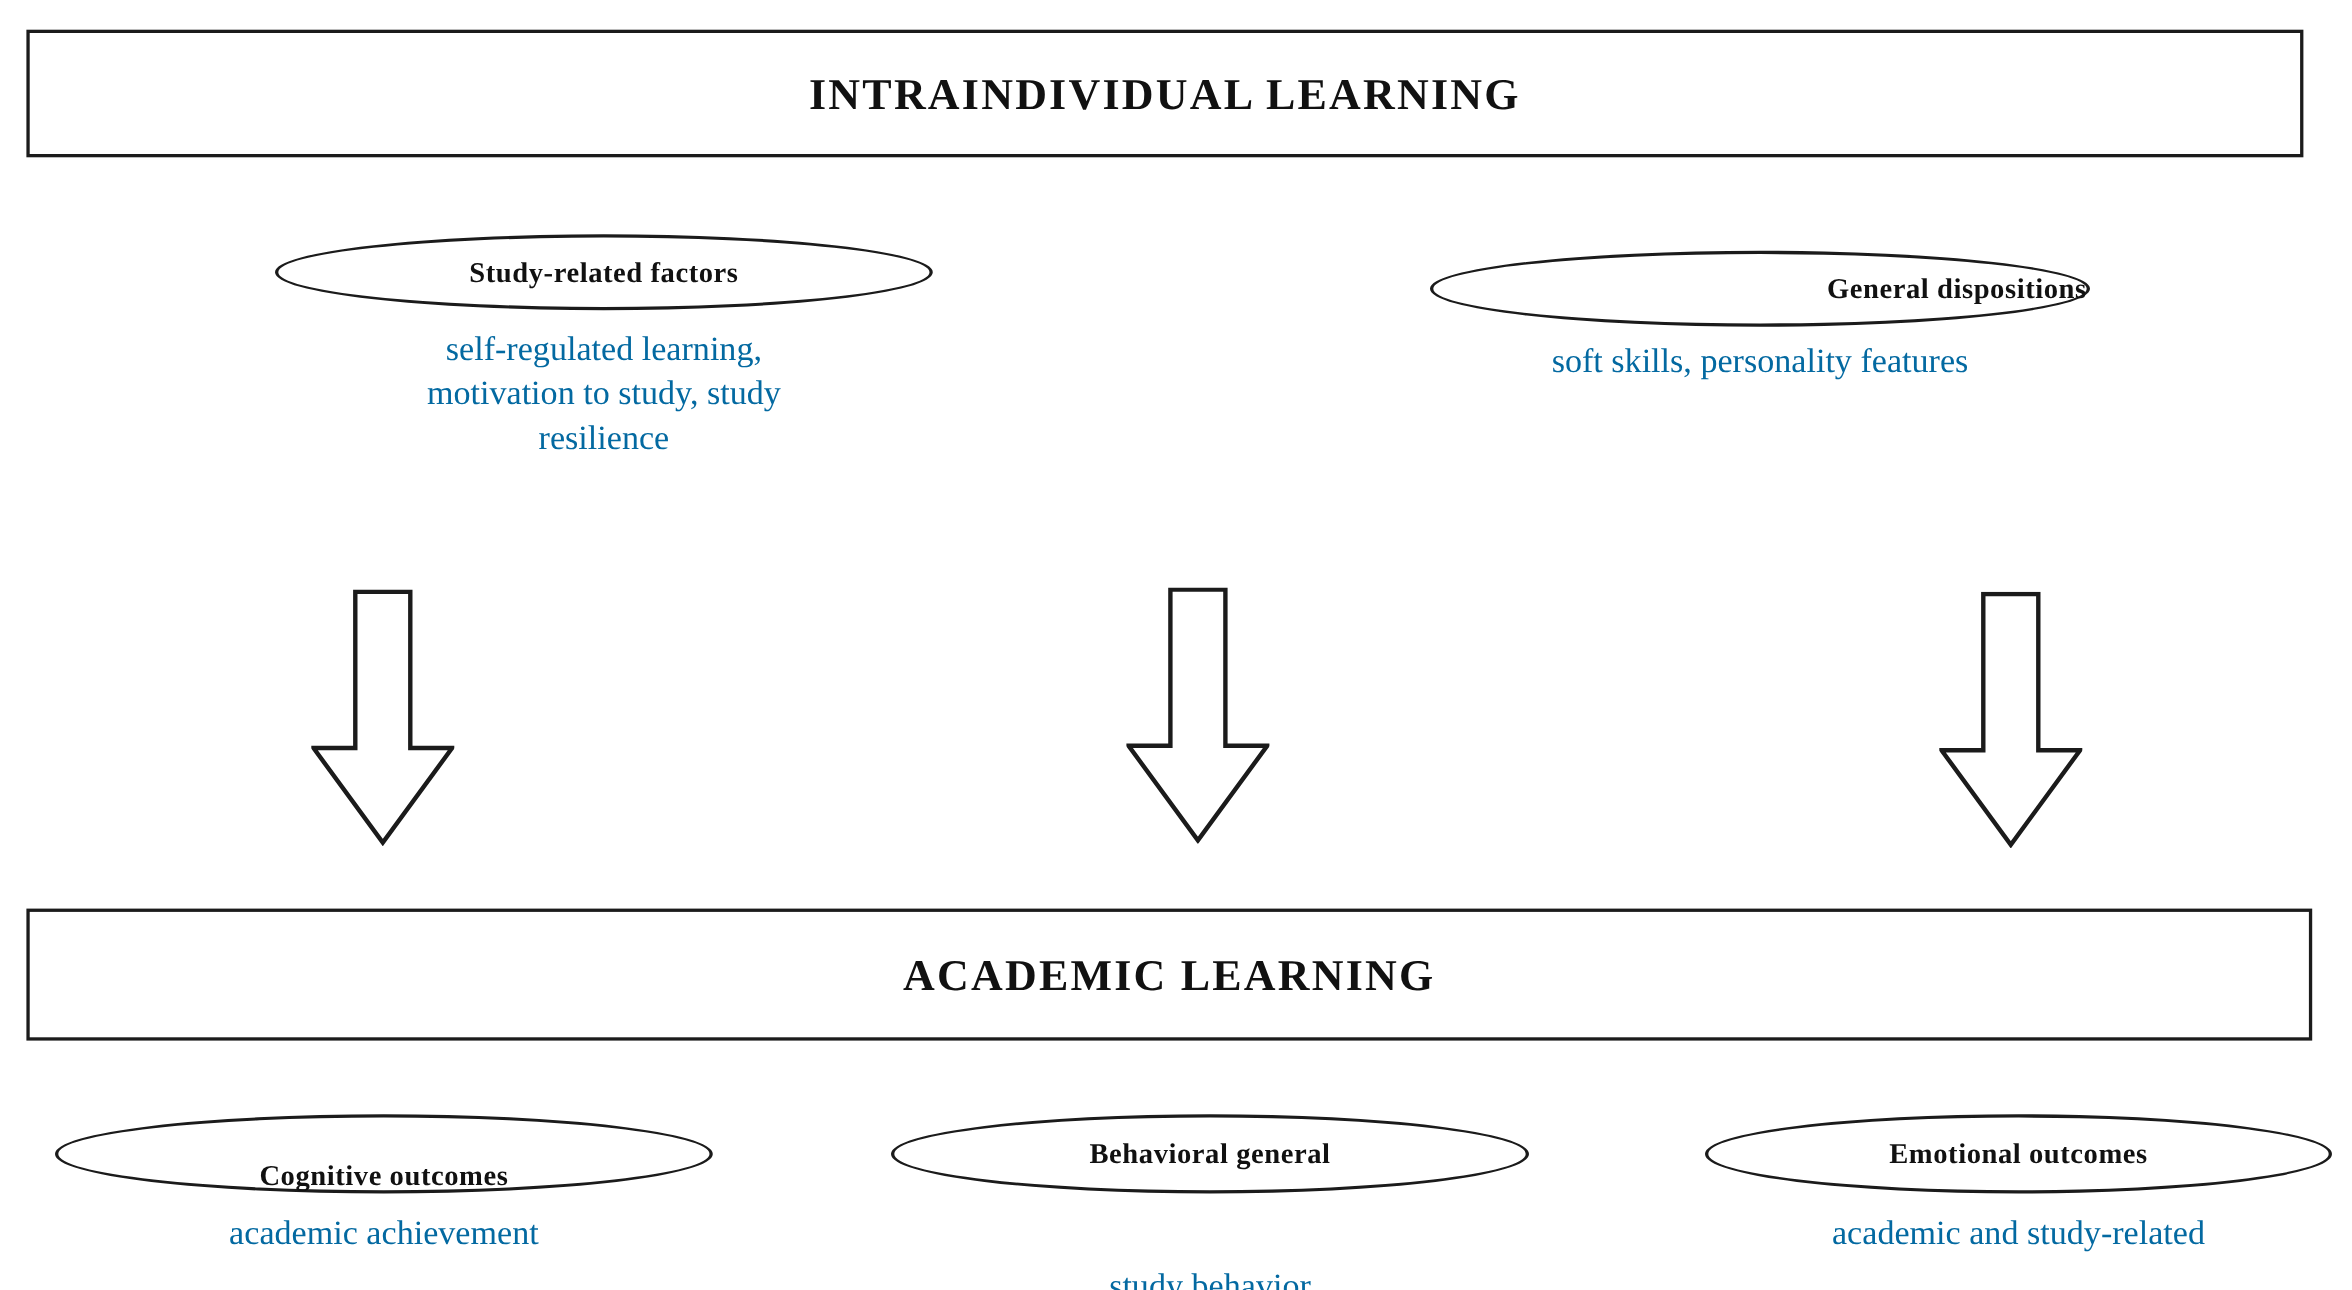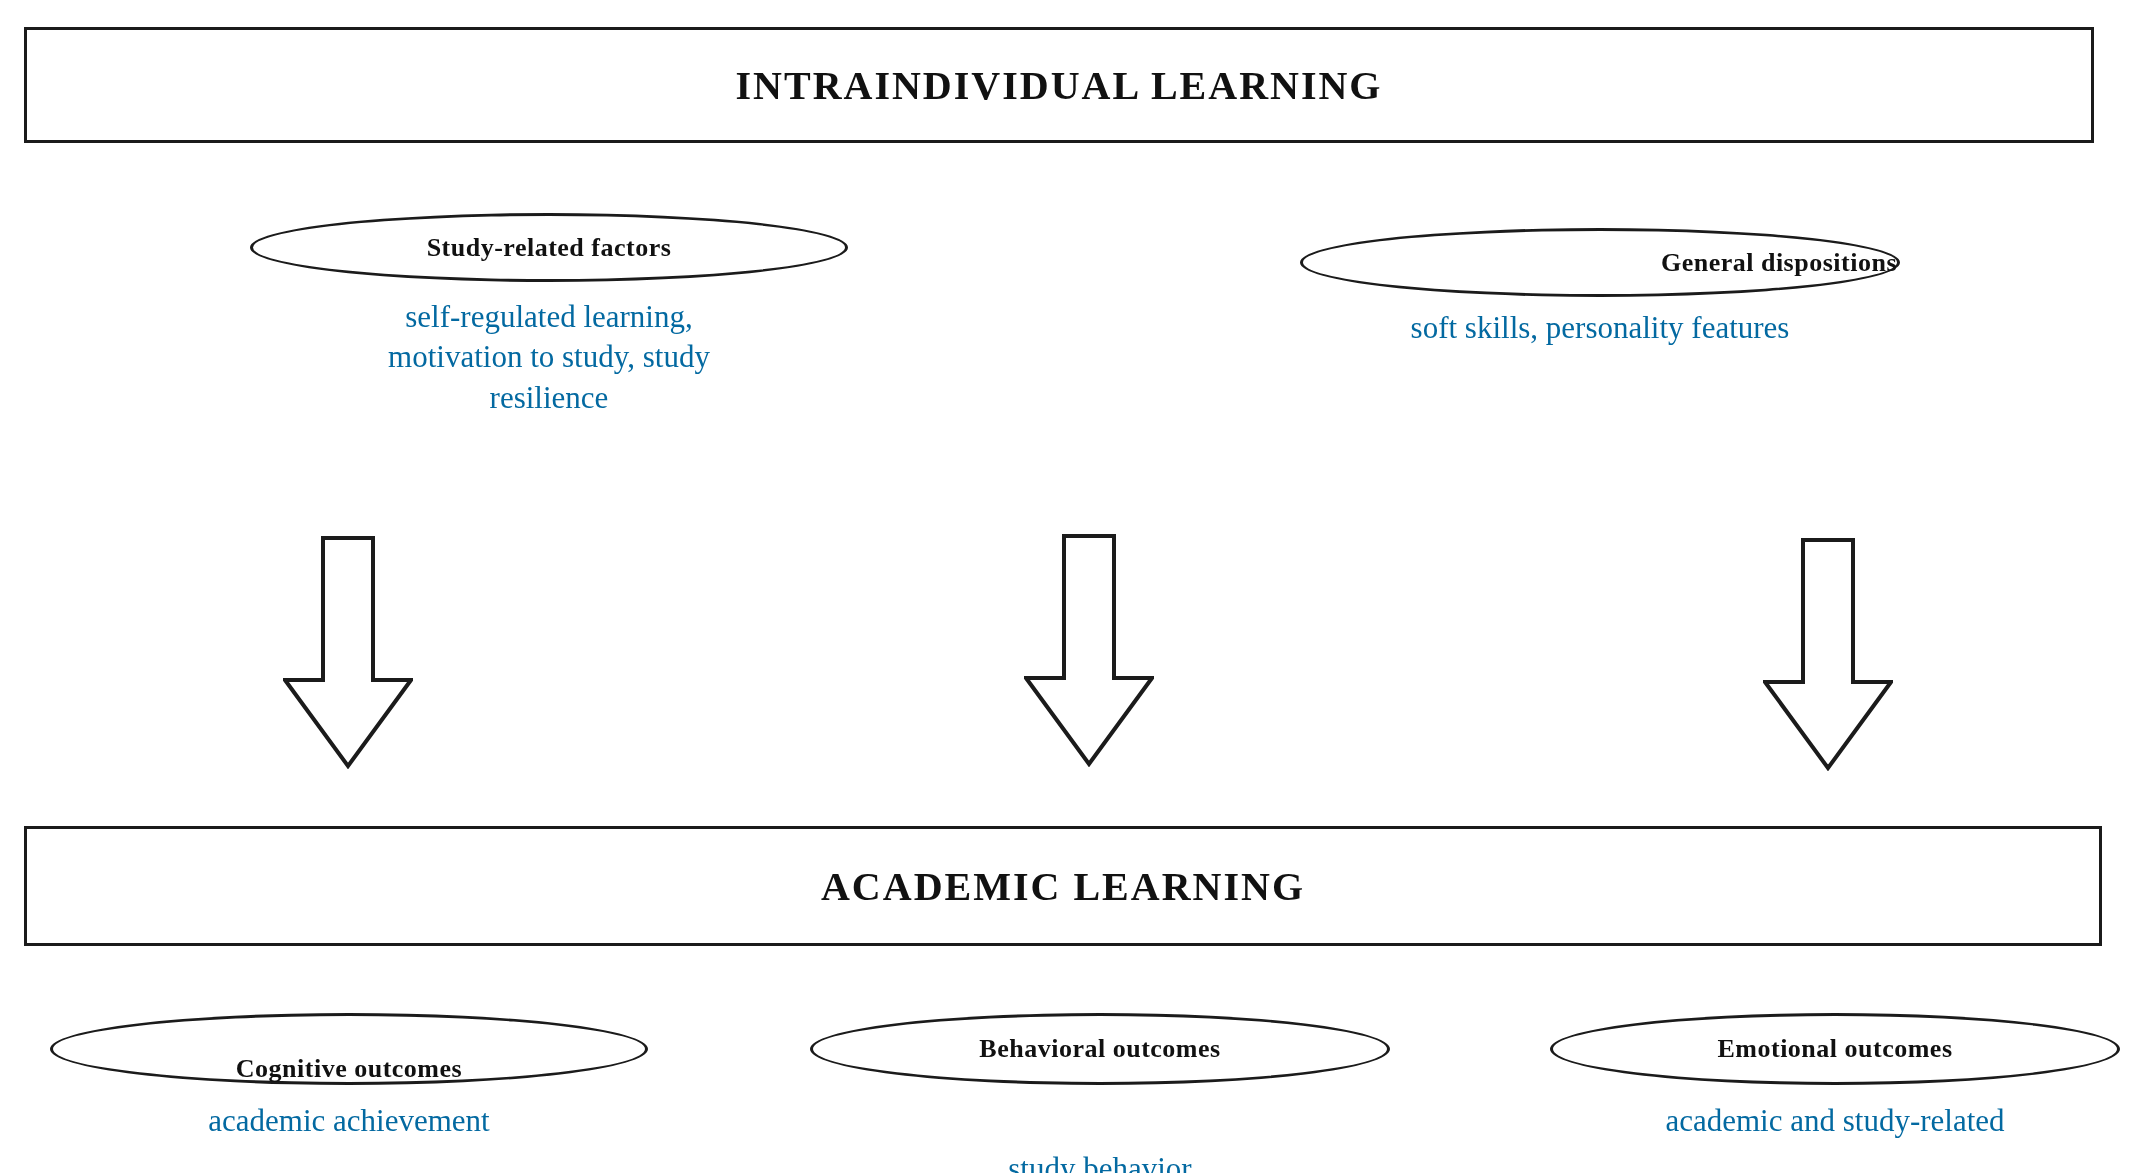--- a/index.html
+++ b/index.html
@@ -159,21 +159,21 @@
 
   <div class="node" id="node-cognitive">
     <div class="ellipse">
       <span class="ellipse-label">Cognitive  outcomes</span>
     </div>
     <div class="node-caption">academic achievement</div>
   </div>
 
   <div class="node" id="node-behavioral">
     <div class="ellipse">
-      <span class="ellipse-label">Behavioral outcomes</span>
+      <span class="ellipse-label">Behavioral general</span>
     </div>
     <div class="node-caption">study behavior</div>
   </div>
 
   <div class="node" id="node-emotional">
     <div class="ellipse">
       <span class="ellipse-label">Emotional outcomes</span>
     </div>
     <div class="node-caption">academic and study-related</div>
   </div>

